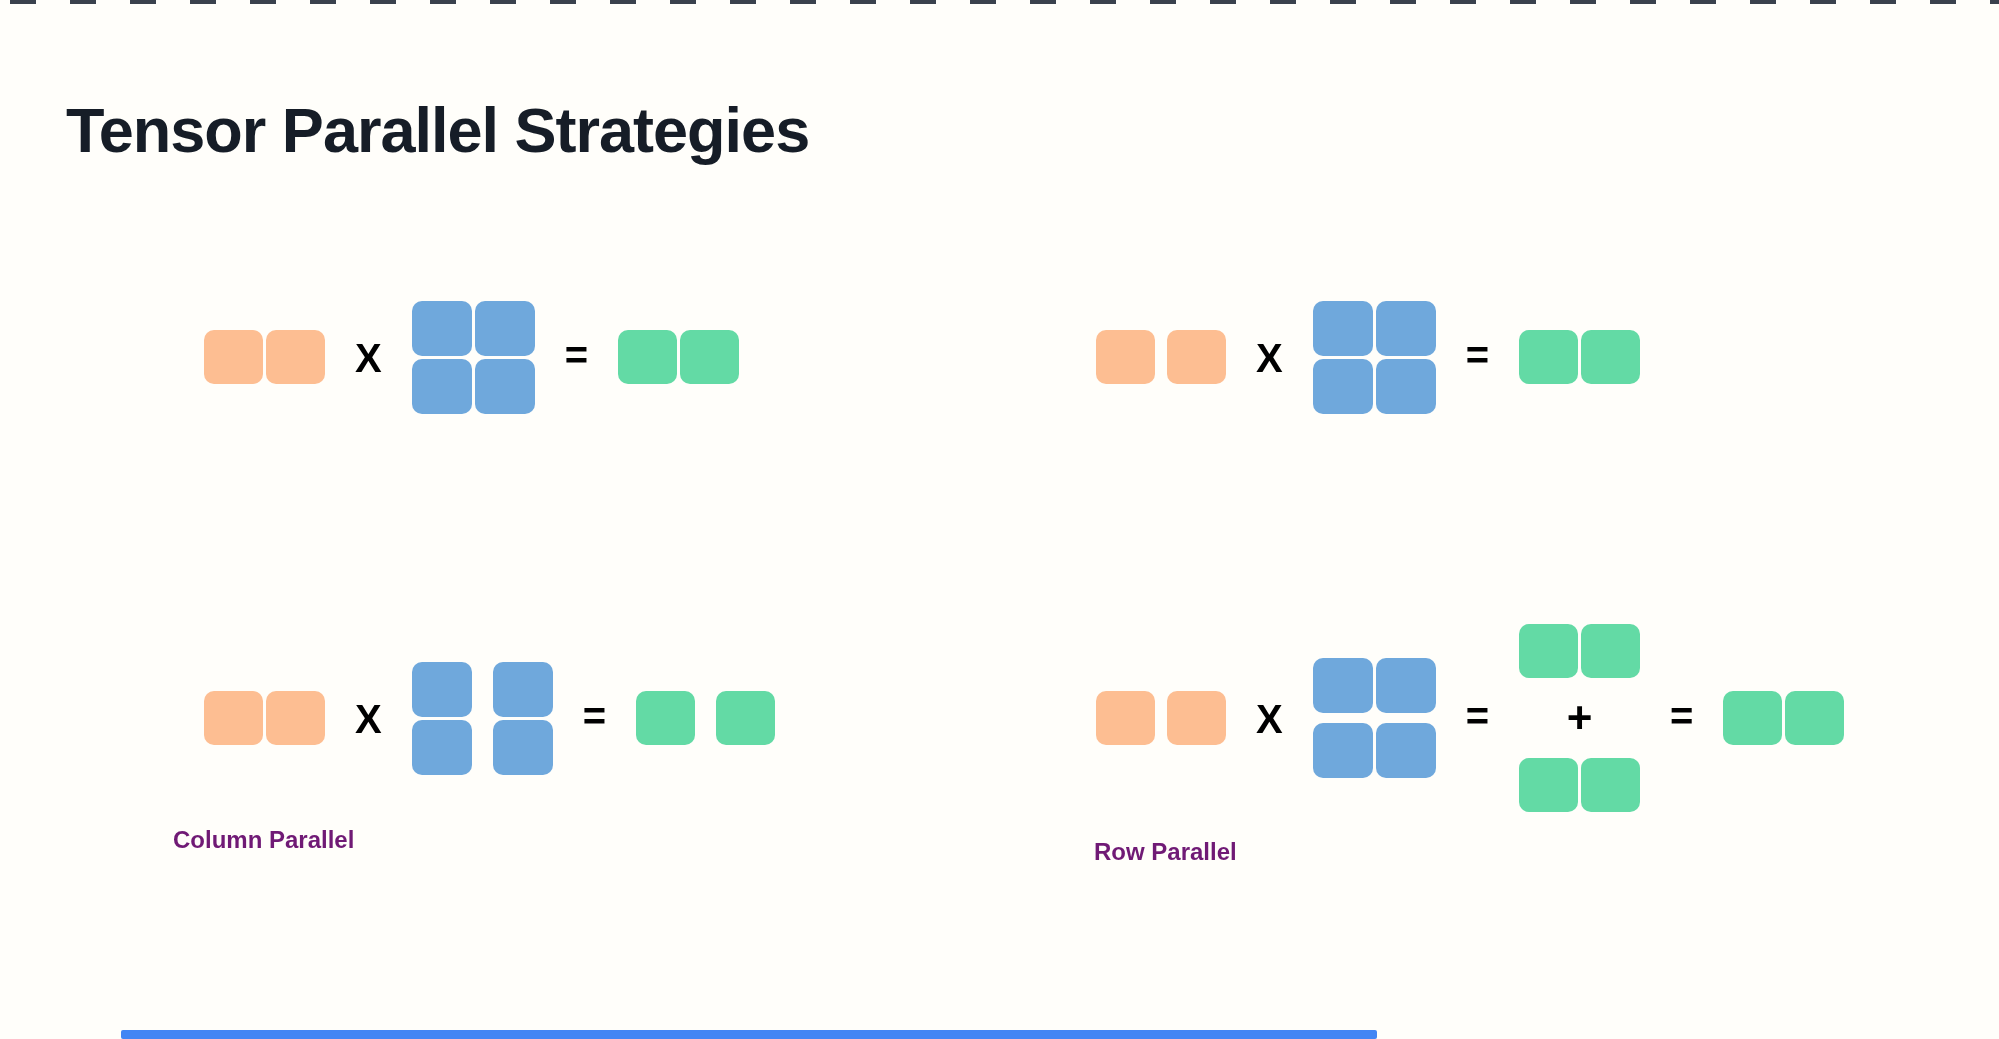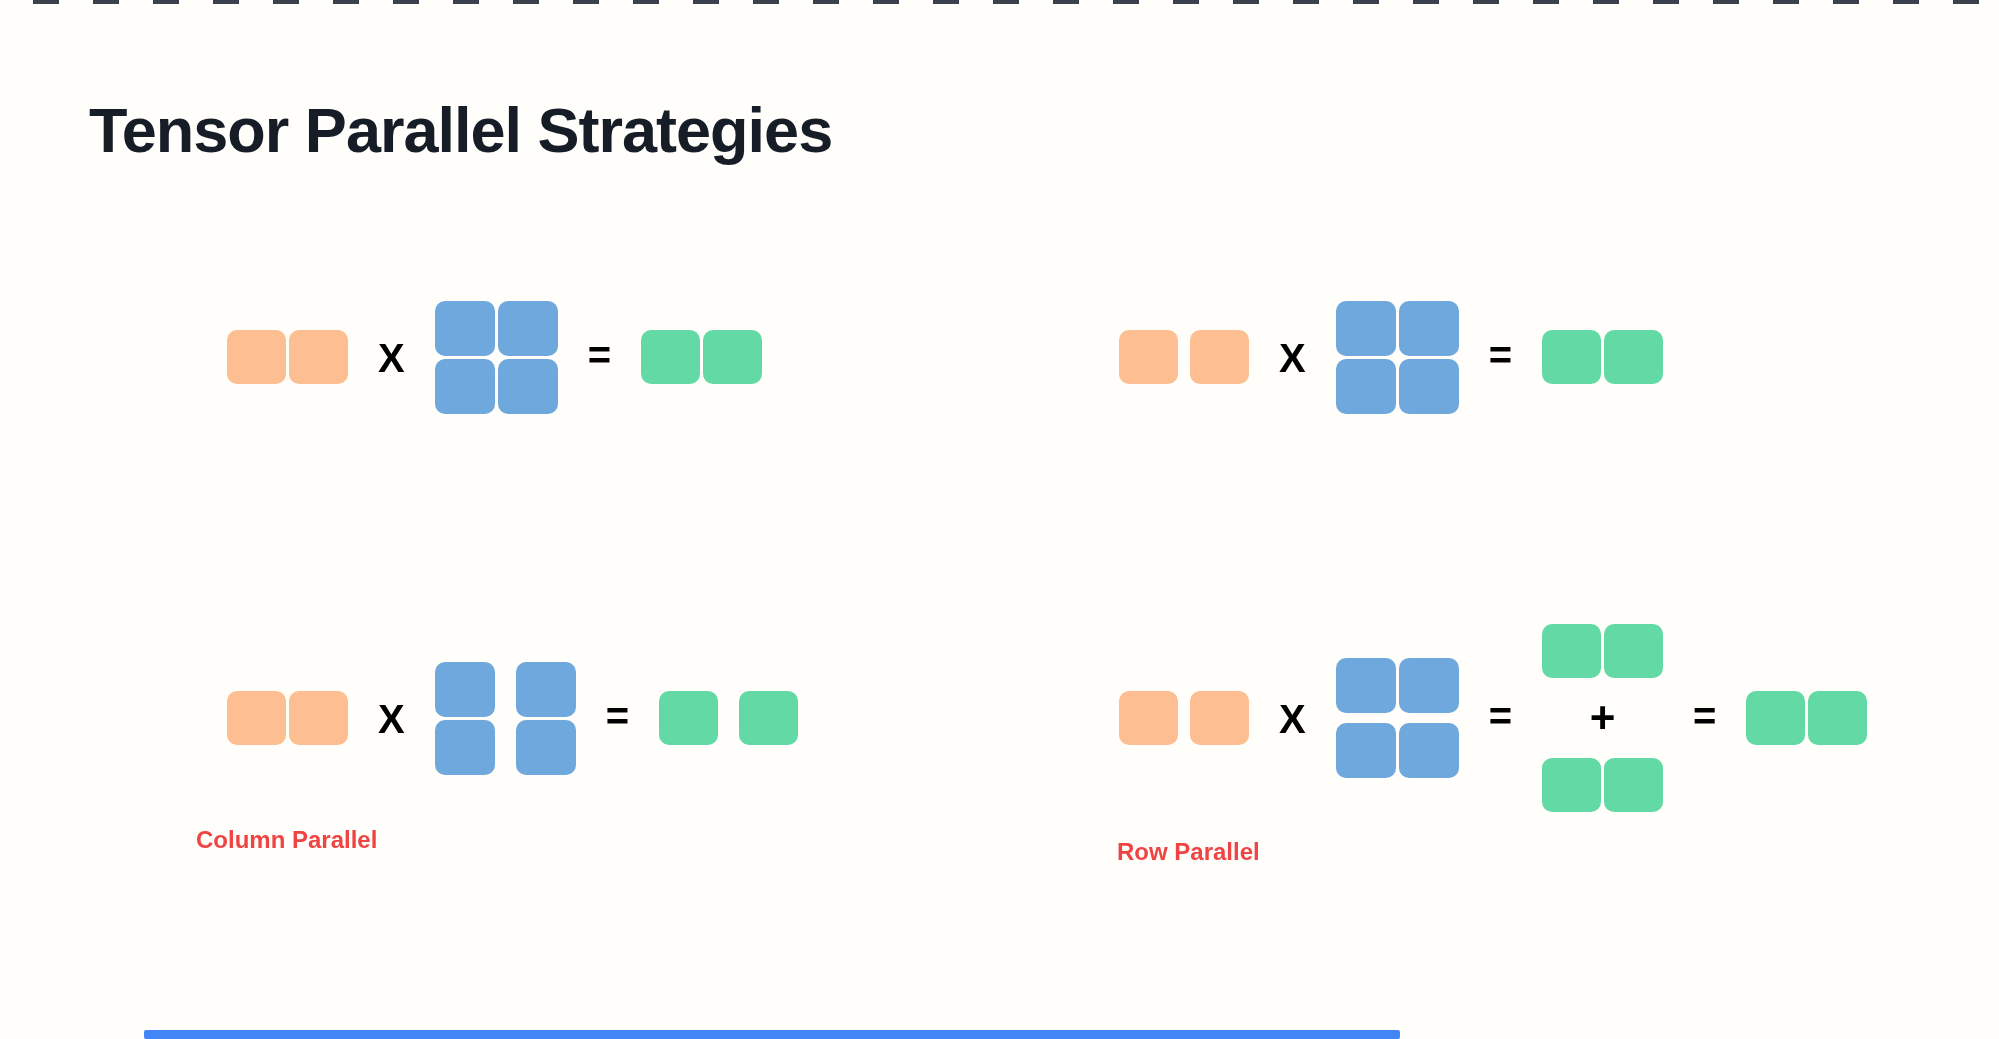--- a/index.html
+++ b/index.html
@@ -3,21 +3,21 @@
 <meta charset="utf-8">
 <style>
   html,body{margin:0;padding:0;}
   body{
     width:1999px;height:1039px;
     background:#fffefa;
     font-family:"Liberation Sans", sans-serif;
     position:relative;
     overflow:hidden;
   }
-  #canvas{position:absolute;inset:0;margin-left:23px;}
+  #canvas{position:absolute;inset:0;}
 
   
   .top-dashes{
     position:absolute;top:0;left:10px;right:0;height:4px;
     background:repeating-linear-gradient(to right,
       var(--dash-color,#3a414d) 0 26px, transparent 26px 60px);
   }
 
   
   .bottom-bar{
@@ -49,21 +49,21 @@
   }
   .op-x{font-size:40px;transform:translateY(1px);}
   .op-eq{font-size:40px;transform:translateY(-2px);}
   .op-plus{font-size:44px;}
 
   .stack{display:flex;flex-direction:column;align-items:center;gap:12px;}
   .stack .op-plus{line-height:56px;font-size:44px;}
 
   .caption{
     position:absolute;
-    font-size:24px;font-weight:700;color:#ef4444;
+    font-size:24px;font-weight:700;color:#701a75;
   }
   .caption-col{left:173px;top:826px;}
   .caption-row{left:1094px;top:838px;}
 </style>
 </head>
 <body style="background: rgb(255, 254, 250);">
 
 <div id="canvas">
   <div class="top-dashes" style="--dash-color: #3a414d;"></div>
 

